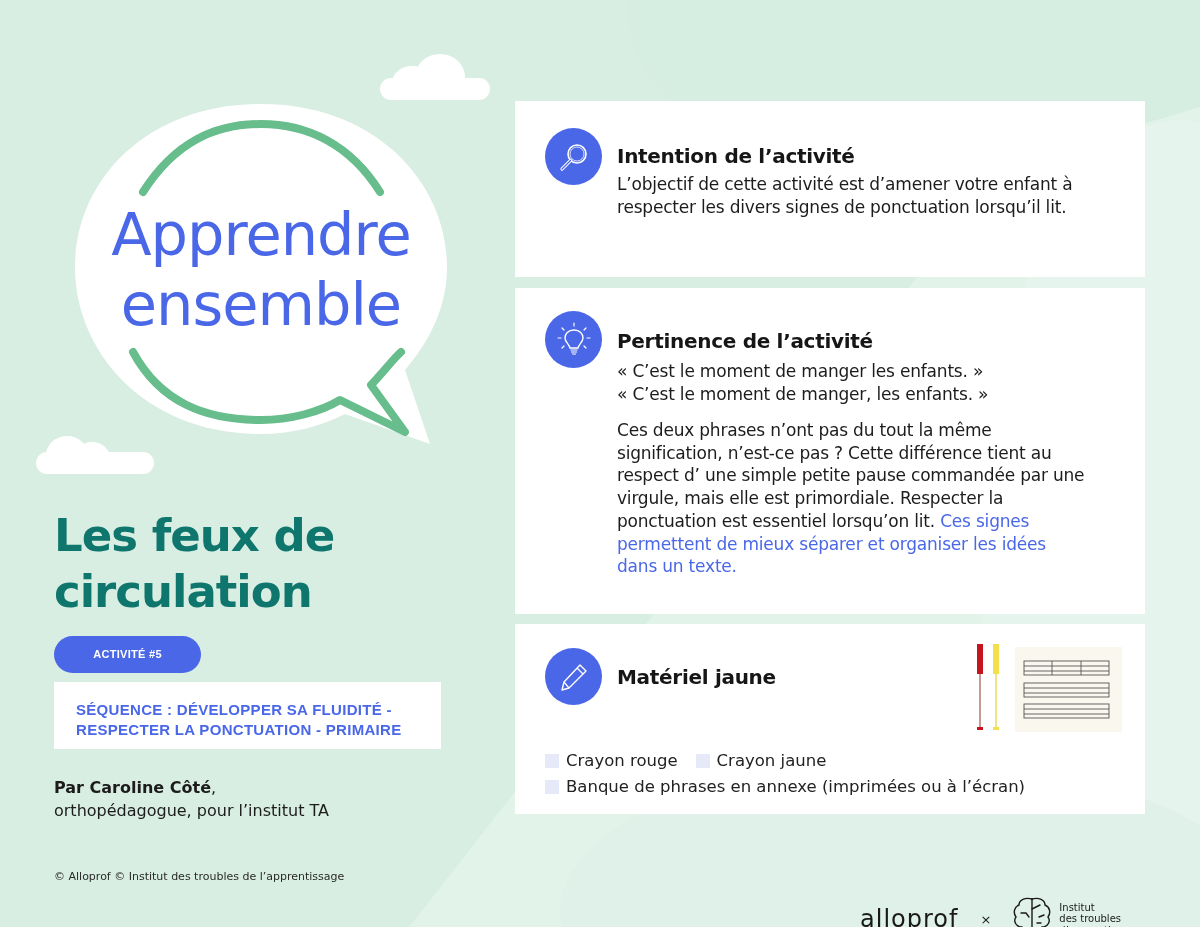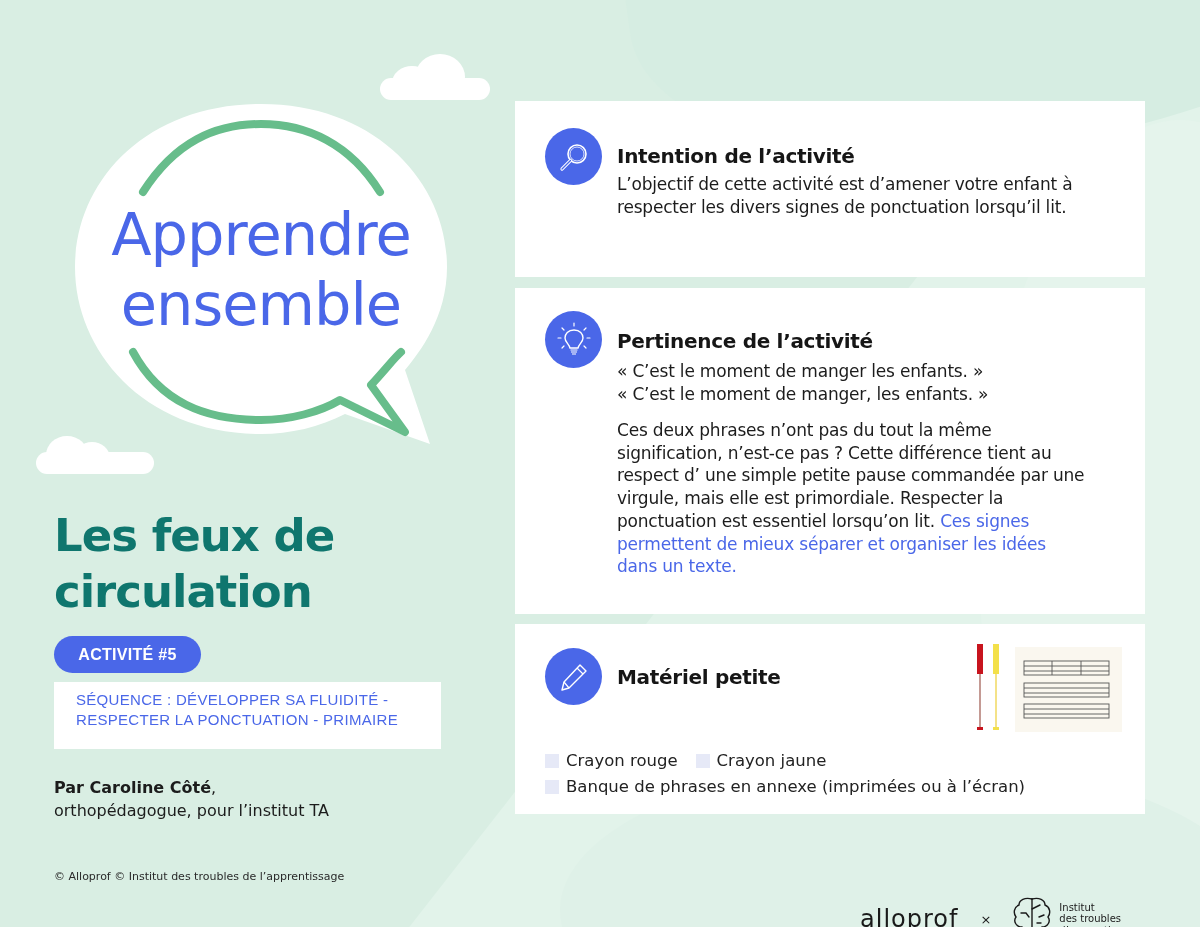--- a/index.html
+++ b/index.html
@@ -30,26 +30,26 @@
 
   .title {
     position: absolute; left: 54px; top: 508px; width: 420px;
     font-family: "DejaVu Sans", sans-serif; font-weight: bold;
     font-size: 45px; line-height: 56px; color: #0f766e; letter-spacing: -1px;
   }
   .badge {
     position: absolute; left: 54px; top: 636px; width: 147px; height: 37px;
     background: #4a67e8; border-radius: 19px; color: #fff;
     font-family: "Liberation Sans", sans-serif; font-weight: bold;
-    font-size: 16px; line-height: 37px; text-align: center; letter-spacing: .3px;
+    font-size: 11px; line-height: 37px; text-align: center; letter-spacing: .3px;
   }
   .sequence {
     position: absolute; left: 54px; top: 682px; width: 387px; height: 67px;
-    background: #ffffff; padding: 8px 0 0 22px;
-    font-family: "Liberation Sans", sans-serif; font-weight: normal;
+    background: #ffffff; padding: 18px 0 0 22px;
+    font-family: "Liberation Sans", sans-serif; font-weight: bold;
     color: #4a67e8; font-size: 15px; line-height: 20px; letter-spacing: .3px;
   }
   .author {
     position: absolute; left: 54px; top: 776px; font-size: 16px; line-height: 23px;
     font-family: "DejaVu Sans", sans-serif; color: #1c1c1c;
   }
   .author b { font-weight: bold; }
   .copyright {
     position: absolute; left: 54px; top: 870px; font-size: 11px;
     font-family: "DejaVu Sans", sans-serif; color: #2a2a2a;
@@ -167,21 +167,21 @@
   </div>
 </div>
 
 <div class="card" style="top:624px;height:190px;">
   <div class="card-icon" style="top:24px;">
     <svg width="32" height="32" viewBox="0 0 32 32">
       <path d="M22 4 L28 10 L11 27 L4 29 L6 21 Z" fill="none" stroke="#fff" stroke-width="1.4" stroke-linejoin="round"></path>
       <path d="M19 7 L25 13 M6 21 L11 27" stroke="#fff" stroke-width="1.2"></path>
     </svg>
   </div>
-  <div class="card-title" style="top:41px;">Matériel petite</div>
+  <div class="card-title" style="top:41px;">Matériel jaune</div>
 
   <div class="illus">
     <svg width="40" height="88" viewBox="0 0 40 88" style="position:absolute;left:0;top:0;">
       <rect x="2" y="0" width="6" height="30" fill="#c8141e"></rect>
       <line x1="5" y1="30" x2="5" y2="84" stroke="#b07870" stroke-width="1.5"></line>
       <rect x="2" y="83" width="6" height="3" fill="#c8141e"></rect>
       <rect x="18" y="0" width="6" height="30" fill="#f3e04a"></rect>
       <line x1="21" y1="30" x2="21" y2="84" stroke="#f0d860" stroke-width="1.5"></line>
       <rect x="18" y="83" width="6" height="3" fill="#f3e04a"></rect>
     </svg>

